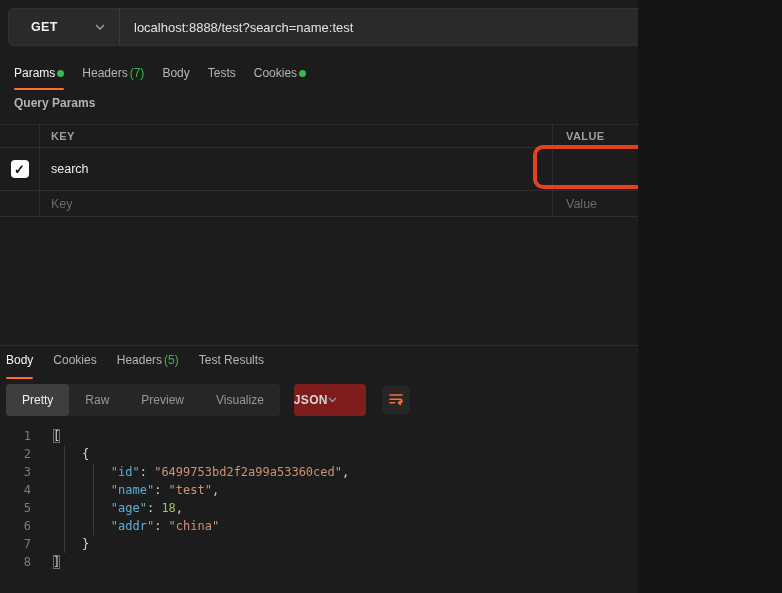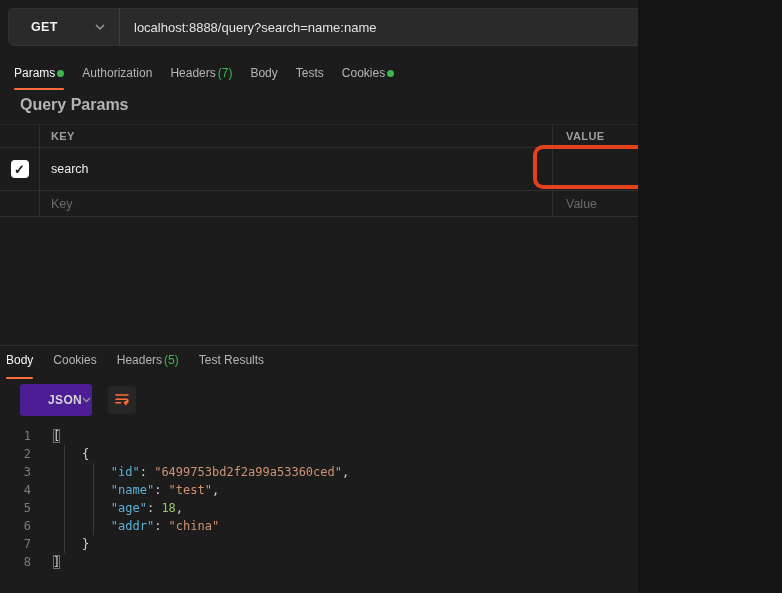--- a/index.html
+++ b/index.html
@@ -34,21 +34,21 @@
   }
   .tab { position:relative; display:flex; align-items:center; gap:2px;
     color:#b5b5b5; font-size:12px; cursor:pointer; height:30px; }
   .tab.active { color:#f5f5f5; }
   .tab.active::after { content:""; position:absolute; left:0; right:0; bottom:-2px;
     height:2px; background:#ff6c37; border-radius:1px; }
   .tab .count { color:#3eb64e; }
   .dot { width:7px; height:7px; border-radius:50%; background:#3eb64e; display:inline-block; }
 
   .section-title { position:absolute; left:14px; top:96px; color:#b3b3b3;
-    font-weight:bold; font-size:16px;margin-left:6px; }
+    font-weight:bold; font-size:12px; }
 
   
   .ptable { position:absolute; left:0; top:124px; width:782px; border-top:1px solid #282828; }
   .prow { display:flex; border-bottom:1px solid #2f2f2f; align-items:stretch; }
   .c-sel { width:40px; border-right:1px solid #2f2f2f; display:flex; align-items:center; justify-content:center; }
   .c-key { width:513px; border-right:1px solid #2f2f2f; display:flex; align-items:center; padding-left:11px; }
   .c-val { flex:1; display:flex; align-items:center; padding-left:13px; }
   .hrow { height:23px; }
   .hrow .hd { color:#9e9e9e; font-size:11px; font-weight:bold; letter-spacing:.4px; }
   .drow { height:43px; font-size:12.5px; color:#ececec; }
@@ -66,22 +66,22 @@
   .divider { position:absolute; left:0; top:345px; width:782px; height:1px; background:#2e2e2e; }
   .resp-tabs { position:absolute; left:6px; top:346px; height:28px;
     display:flex; gap:20px; align-items:center; }
   .resp-tabs .tab.active::after { bottom:-4px; height:2.5px; }
 
   .view-row { position:absolute; left:6px; top:384px; height:32px; display:flex; align-items:center; }
   .seg-group { display:inline-flex; background:#262626; border-radius:4px; height:32px; }
   .seg { padding:0 16px; line-height:32px; color:#989898; font-size:12px;
     border-radius:4px; cursor:pointer; }
   .seg.active { background:#3e3e3e; color:#f0f0f0; }
-  .lang-dd { margin-left:14px; height:32px; width:72px; background:#4c1d95; border-radius:4px;
-    display:flex; align-items:center; justify-content:flex-end; gap:0; cursor:pointer;
+  .lang-dd { margin-left:14px; height:32px; width:72px; background:#7f1d1d; border-radius:4px;
+    display:flex; align-items:center; justify-content:flex-start; gap:0; cursor:pointer;
     color:#d5d5d5; font-size:12px; font-weight:bold; letter-spacing:.3px; }
   .wrap-btn { margin-left:16px; width:28px; height:28px; background:#262626; border-radius:4px;
     display:flex; align-items:center; justify-content:center; cursor:pointer; }
 
   
   .code-area { position:absolute; left:0; top:427px; width:782px;
     font-family:"DejaVu Sans Mono","Liberation Mono",monospace; font-size:12px; }
   .code-line { display:flex; height:18px; line-height:18px; }
   .gutter { width:40px; text-align:right; padding-right:9px; color:#7c7c7c; user-select:none; }
   .code-text { white-space:pre; padding-left:13px; color:#d4d4d4; }
@@ -101,30 +101,27 @@
 
   <div class="url-bar">
     <div class="method-box">
       <span class="method-label">GET</span>
       <span class="chev">
         <svg width="10" height="7" viewBox="0 0 10 7">
             <path d="M1 1l4 4 4-4" fill="none" stroke="#9e9e9e" stroke-width="1.4"></path>
           </svg>
       </span>
     </div>
-    <div class="url-text">localhost:8888/query?search=name:name</div>
+    <div class="url-text">localhost:8888/test?search=name:test</div>
   </div>
 
   <div class="req-tabs" id="req-tabs">
       <div class="tab active">
         <span>Params</span>
         <span class="dot"></span>
-      </div>
-      <div class="tab">
-        <span>Authorization</span>
       </div>
       <div class="tab">
         <span>Headers</span>
         <span class="count">(7)</span>
       </div>
       <div class="tab">
         <span>Body</span>
       </div>
       <div class="tab">
         <span>Tests</span>
@@ -171,20 +168,26 @@
       <div class="tab">
         <span>Headers</span>
         <span class="count">(5)</span>
       </div>
       <div class="tab">
         <span>Test Results</span>
       </div>
     </div>
 
   <div class="view-row">
+    <div class="seg-group" id="seg-group">
+        <div class="seg active">Pretty</div>
+        <div class="seg">Raw</div>
+        <div class="seg">Preview</div>
+        <div class="seg">Visualize</div>
+      </div>
     <div class="lang-dd">
       <span>JSON</span>
       <span class="chev">
         <svg width="9" height="6" viewBox="0 0 9 6">
             <path d="M1 1l3.5 3.5L8 1" fill="none" stroke="#9a9a9a" stroke-width="1.3"></path>
           </svg>
       </span>
     </div>
     <div class="wrap-btn">
       <span>

